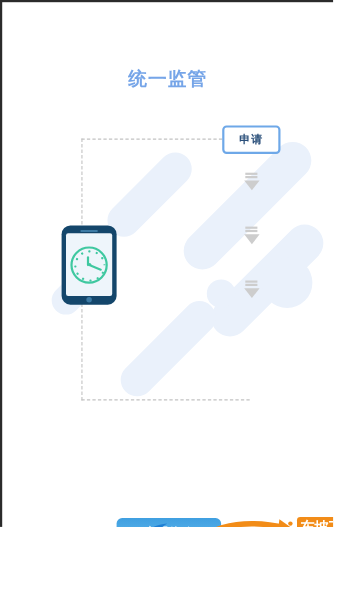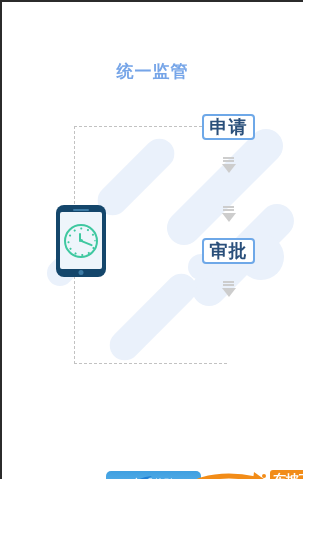--- a/index.html
+++ b/index.html
@@ -162,21 +162,21 @@
   }
   .step-box {
     width: 53px;
     height: 26px;
     display: flex;
     align-items: center;
     justify-content: center;
     background: #ffffff;
     border: 2px solid #6ea8e8;
     border-radius: 4px;
-    font-size: 18px;
+    font-size: 10px;
     font-weight: bold;
     color: #2a4f7a;
     box-sizing: border-box;
     letter-spacing: 1px;
   }
   .step-box.final {
     border-color: #3fc8a0;
   }
   .arrow {
     width: 53px;
@@ -335,23 +335,20 @@
       <div class="arrow-head"></div>
     </div>
 
 
     <div class="arrow">
       <div class="arrow-bar"></div>
       <div class="arrow-bar b2"></div>
       <div class="arrow-head"></div>
     </div>
 
-    <div class="step-box">
-      <span>审批</span>
-    </div>
 
     <div class="arrow">
       <div class="arrow-bar"></div>
       <div class="arrow-bar b2"></div>
       <div class="arrow-head"></div>
     </div>
 
   </div>
 
   <div class="bottom-btn">

